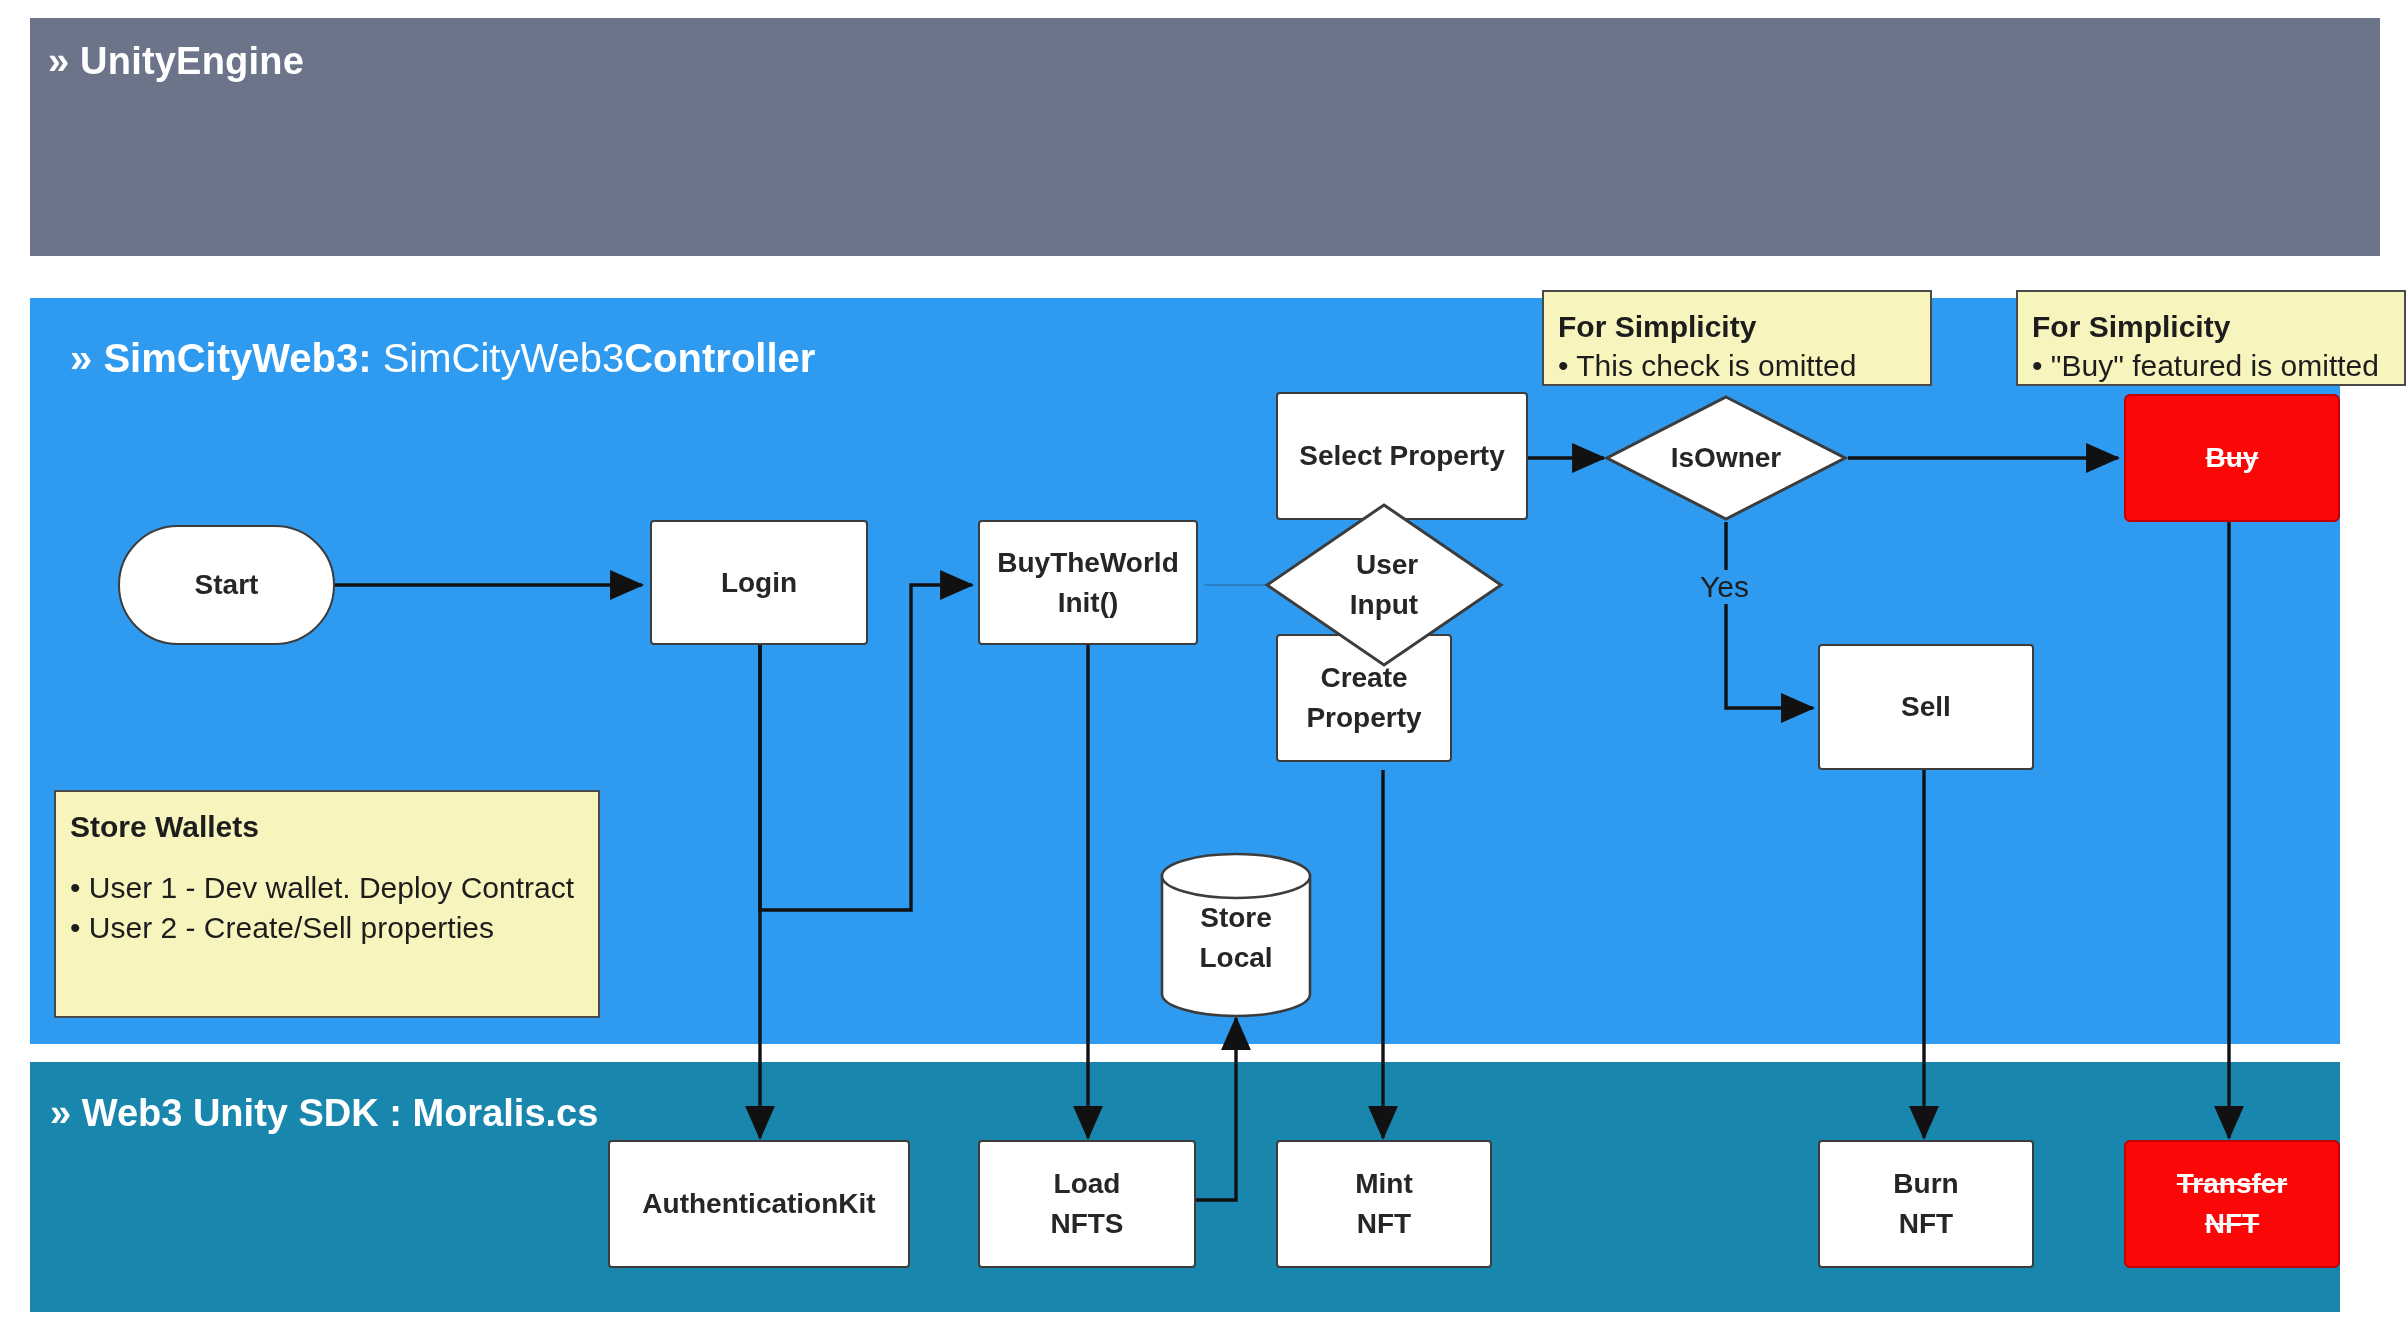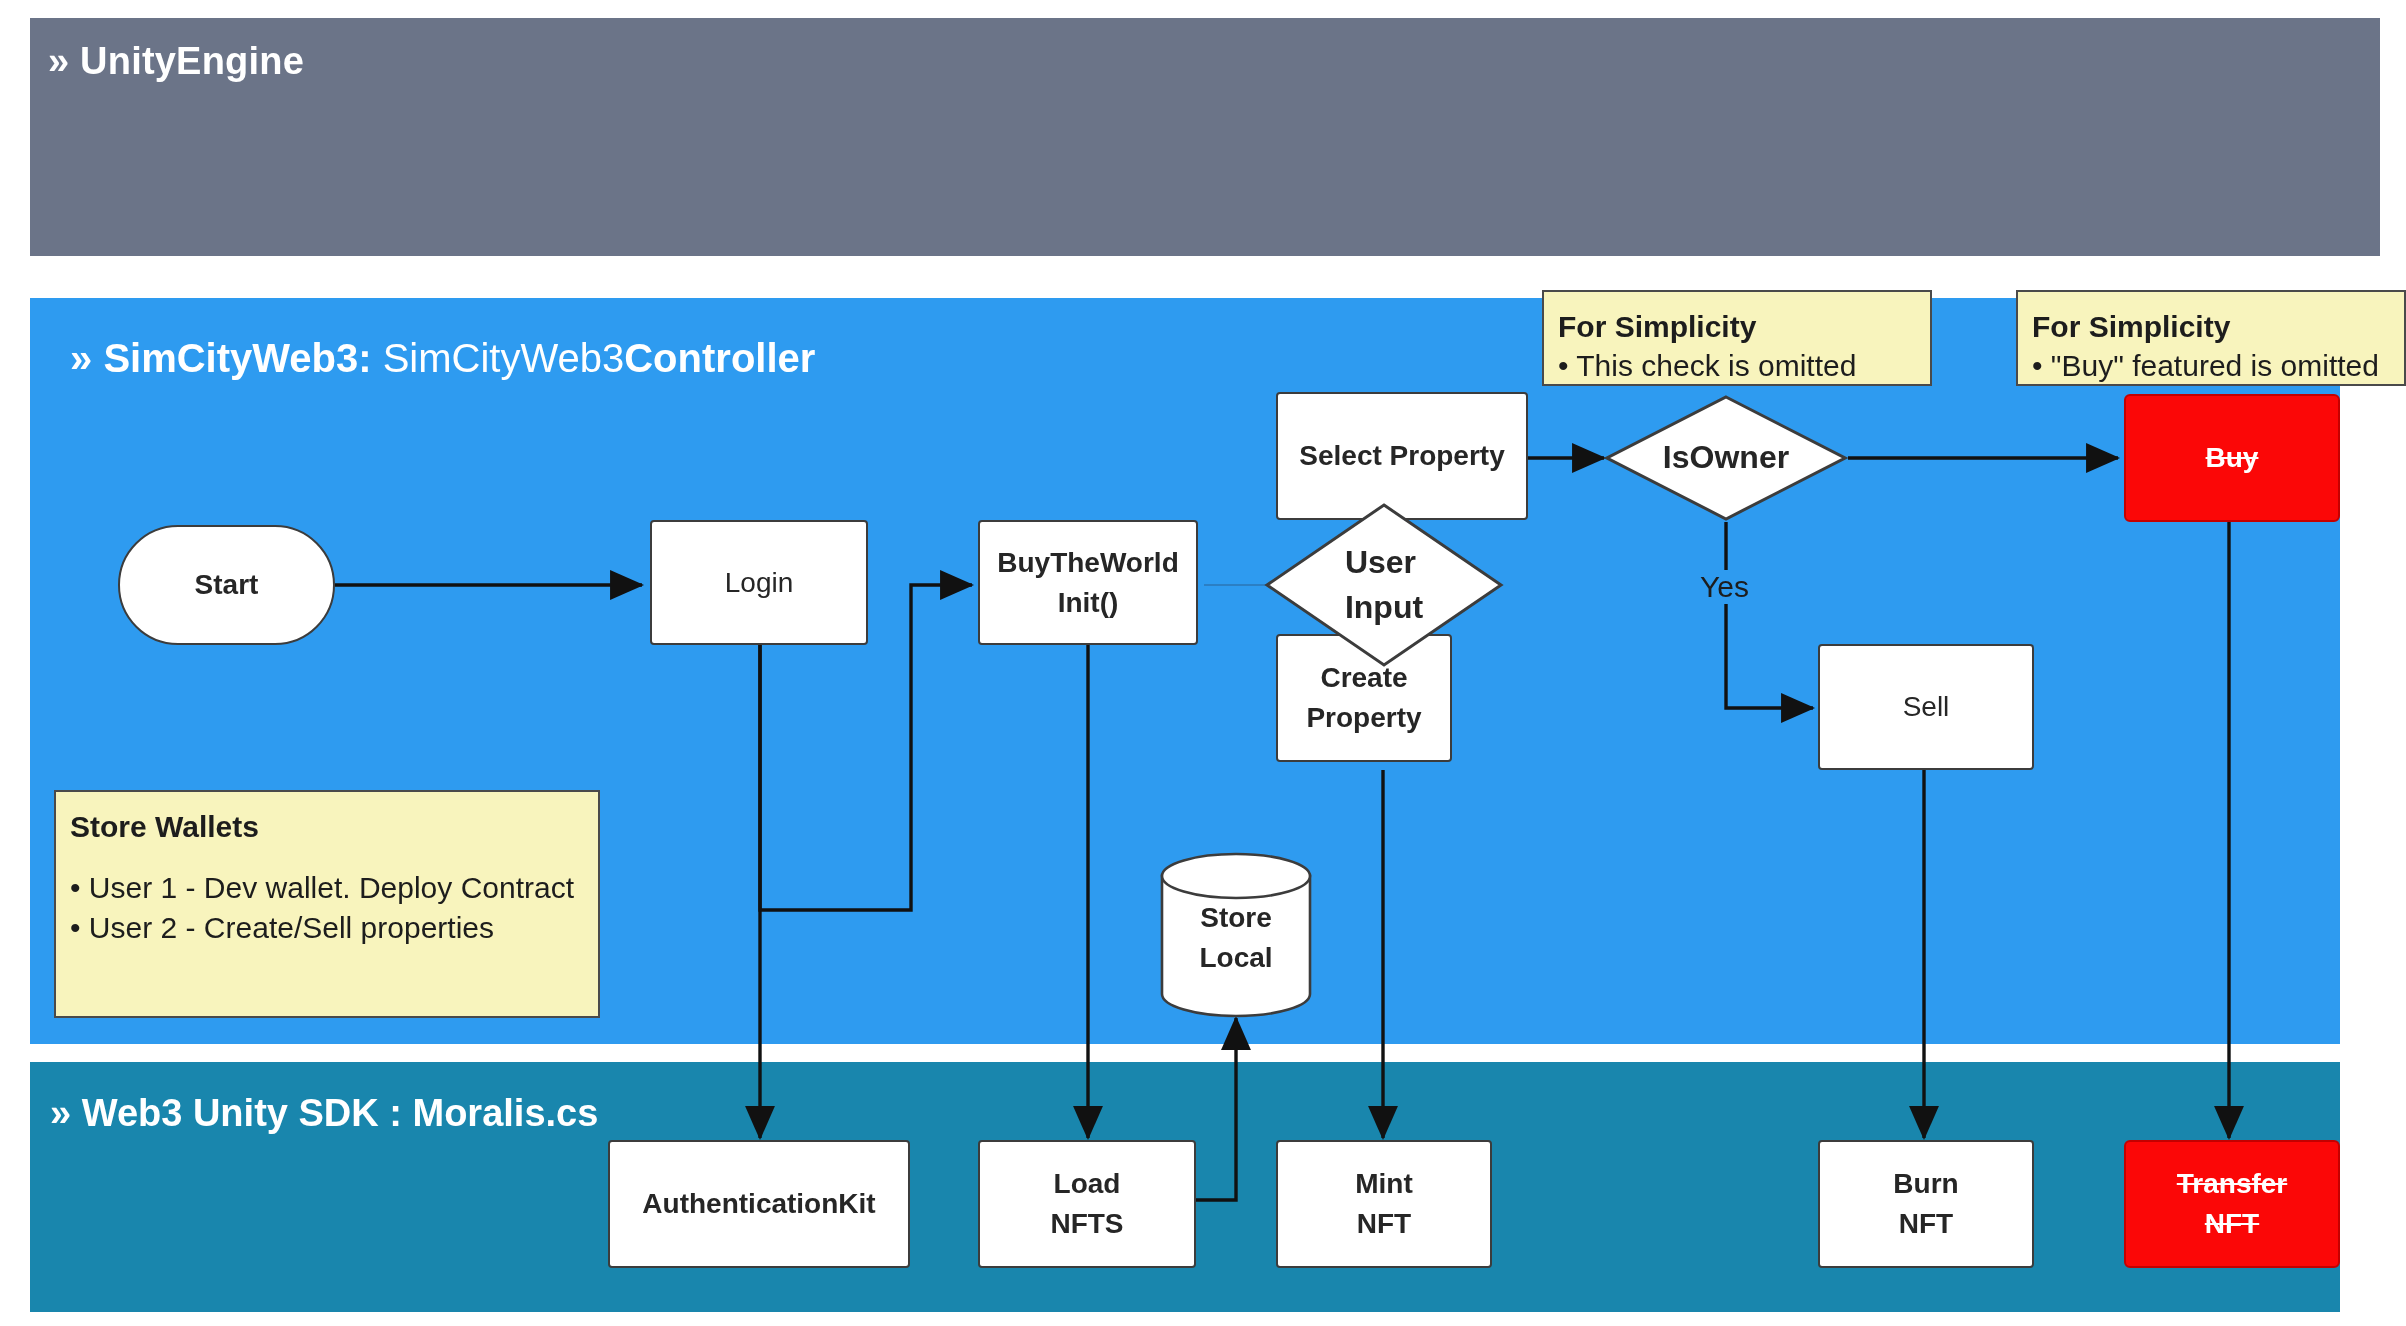--- a/index.html
+++ b/index.html
@@ -82,21 +82,21 @@
     justify-content: center;
     text-align: center;
     color: #262626;
     background: #ffffff;
     border: 2px solid #3c3c3c;
     border-radius: 4px;
     font-size: 28px;
     font-weight: 700;
     line-height: 1.42;
   }
-  .node.plain { font-weight: 400; text-align: center; }
+  .node.plain { font-weight: 700; text-align: center; }
   .node .lbl { display: block; }
 
   .node.terminator {
     border-radius: 100px;
   }
 
   .node.red {
     background: #fb0707;
     border-color: #c40000;
     color: #ffffff;
@@ -112,23 +112,23 @@
     justify-content: center;
   }
   .diamond .dshape {
     position: absolute;
     left: 0; top: 0;
     width: 100%; height: 100%;
   }
   .diamond .dtext {
     position: relative;
     z-index: 2;
-    text-align: left;
+    text-align: right;
     color: #262626;
-    font-size: 32px;
+    font-size: 28px;
     font-weight: 700;
     line-height: 1.42;
   }
 
   
   .cylinder {
     position: absolute;
   }
   .cylinder svg { position: absolute; left: 0; top: 0; }
   .cylinder .ctext {

